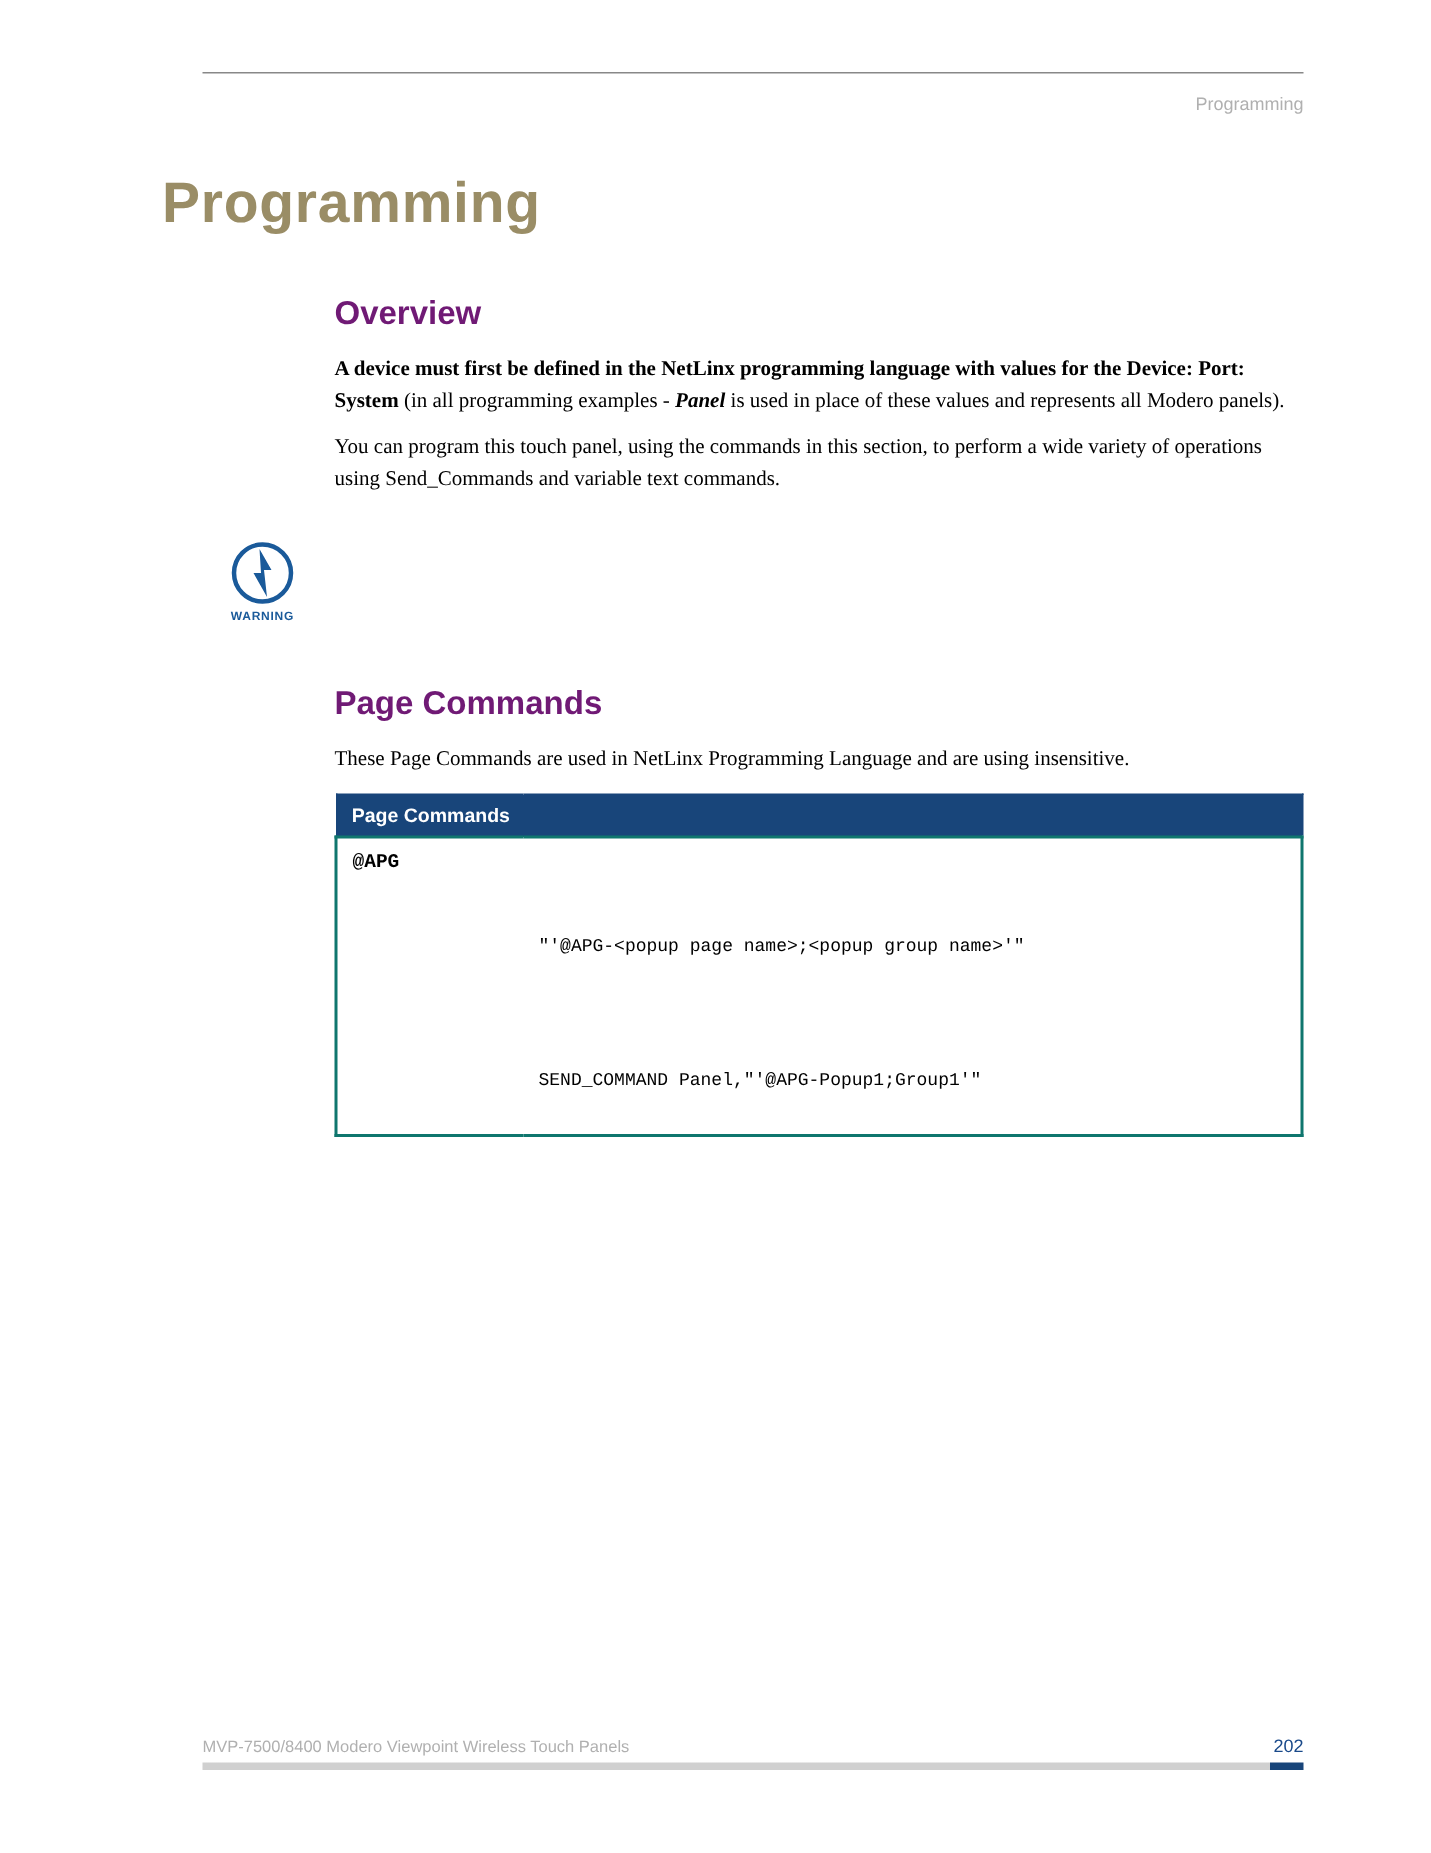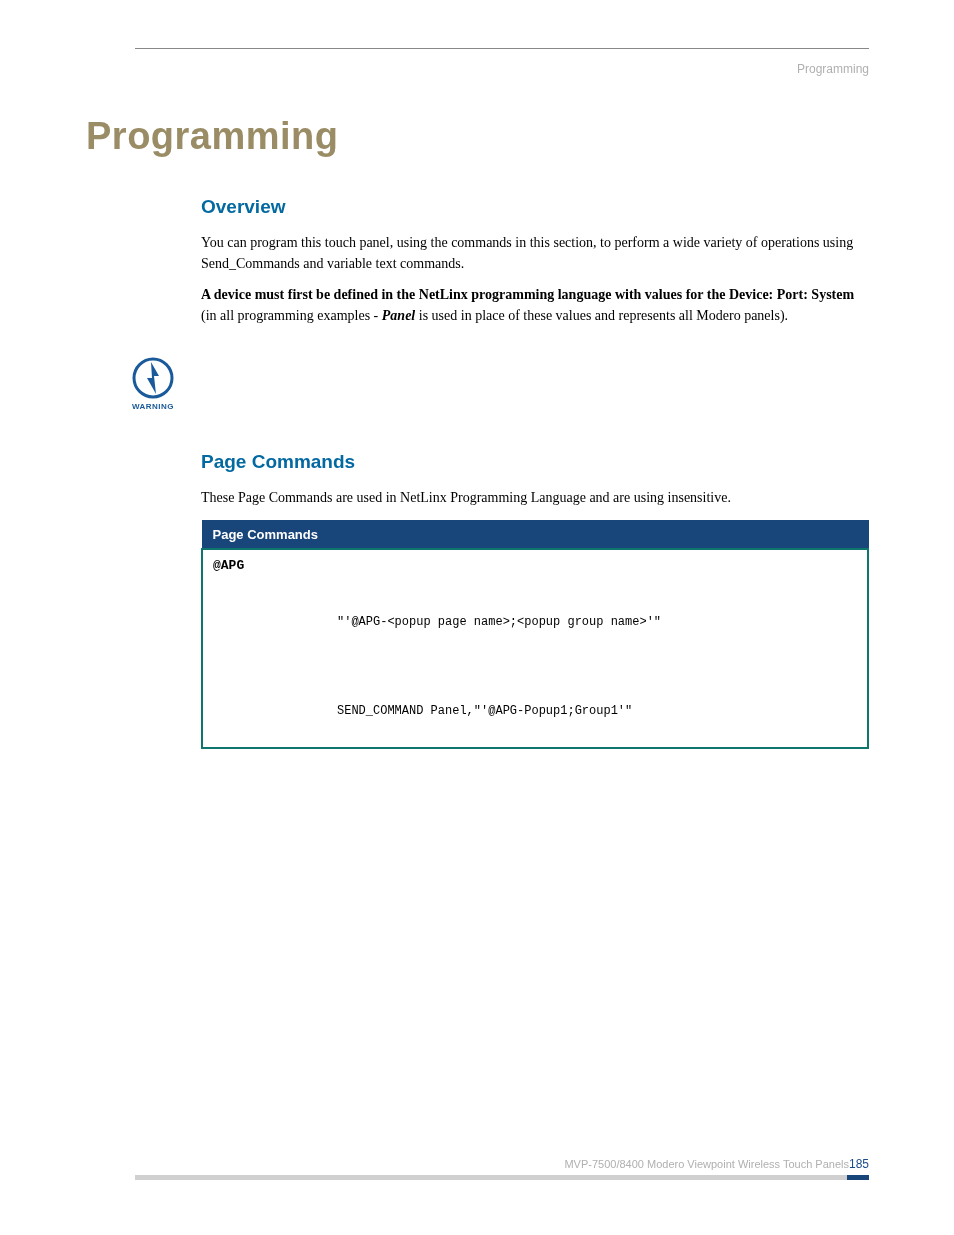--- a/index.html
+++ b/index.html
@@ -5,21 +5,21 @@
   * { box-sizing: border-box; margin: 0; padding: 0; }
   body {
     width: 954px;
     height: 1235px;
     background: #fff;
     font-family: Georgia, 'Times New Roman', serif;
     position: relative;
     color: #000;
   }
   .page {
-    padding: 50px 85px 0 86px;
+    padding: 50px 85px 0 108px;
     position: relative;
     height: 100%;
   }
   .top-rule {
     position: absolute;
     top: 48px;
     left: 135px;
     right: 85px;
     border-top: 1px solid #888;
   }
@@ -39,22 +39,22 @@
     margin-top: 65px;
     letter-spacing: 0.5px;
   }
   .content {
     margin-left: 115px;
     margin-top: 38px;
   }
   h2.section {
     font-family: Arial, Helvetica, sans-serif;
     font-weight: 600;
-    font-size: 19px;
-    color: #0369a1;
+    font-size: 22px;
+    color: #701a75;
     margin-bottom: 14px;
   }
   p.body {
     font-size: 14px;
     line-height: 1.5;
     margin-bottom: 10px;
   }
   p.body .bold { font-weight: bold; }
   p.body .italic-bold { font-style: italic; font-weight: bold; }
   .icon-block {
@@ -117,21 +117,21 @@
     position: absolute;
     bottom: 55px;
     left: 135px;
     right: 85px;
   }
   .footer-text {
     font-family: Arial, Helvetica, sans-serif;
     font-size: 11px;
     color: #b0b0b0;
     display: flex;
-    justify-content: flex-end;
+    justify-content: space-between;
     align-items: baseline;
     margin-bottom: 4px;
   }
   .footer-page {
     color: #1a4a8a;
     font-size: 12px;
   }
   .footer-bar {
     height: 5px;
     background: linear-gradient(to right, #d0d0d0 0%, #d0d0d0 97%, #18457a 97%, #18457a 100%);
@@ -141,24 +141,24 @@
 <body>
 
 <div class="page">
   <div class="top-rule"></div>
   <div class="header-right">Programming</div>
 
   <h1 class="title">Programming</h1>
 
   <div class="content">
     <h2 class="section">Overview</h2>
-    <p class="body">You can program this touch panel, using the commands in this section, to perform a wide variety of operations using Send_Commands and variable text commands.</p>
     <p class="body">
       <span class="bold">A device must first be defined in the NetLinx programming language with values for the Device: Port: System</span><span> (in all programming examples - </span><span class="italic-bold">Panel</span><span> is used in place of these values and represents all Modero panels).</span>
     </p>
+    <p class="body">You can program this touch panel, using the commands in this section, to perform a wide variety of operations using Send_Commands and variable text commands.</p>
   </div>
 
   <div class="icon-block">
     <div class="warning-icon">
       <svg width="44" height="44" viewBox="0 0 44 44">
         <circle cx="22" cy="22" r="19" fill="none" stroke="#1a5a9a" stroke-width="3"></circle>
         <path d="M20 6 L28 20 L23 20 L25 38 L16 22 L21 22 Z" fill="#1a5a9a"></path>
       </svg>
       <div class="icon-label">WARNING</div>
     </div>
@@ -185,17 +185,17 @@
           <div style="height:18px"></div>
         </td>
       </tr>
     </tbody>
       </table>
   </div>
 
   <div class="footer">
     <div class="footer-text">
       <span>MVP-7500/8400 Modero Viewpoint Wireless Touch Panels</span>
-      <span class="footer-page">185</span>
+      <span class="footer-page">202</span>
     </div>
     <div class="footer-bar"></div>
   </div>
 </div>
 
 </body></html>

